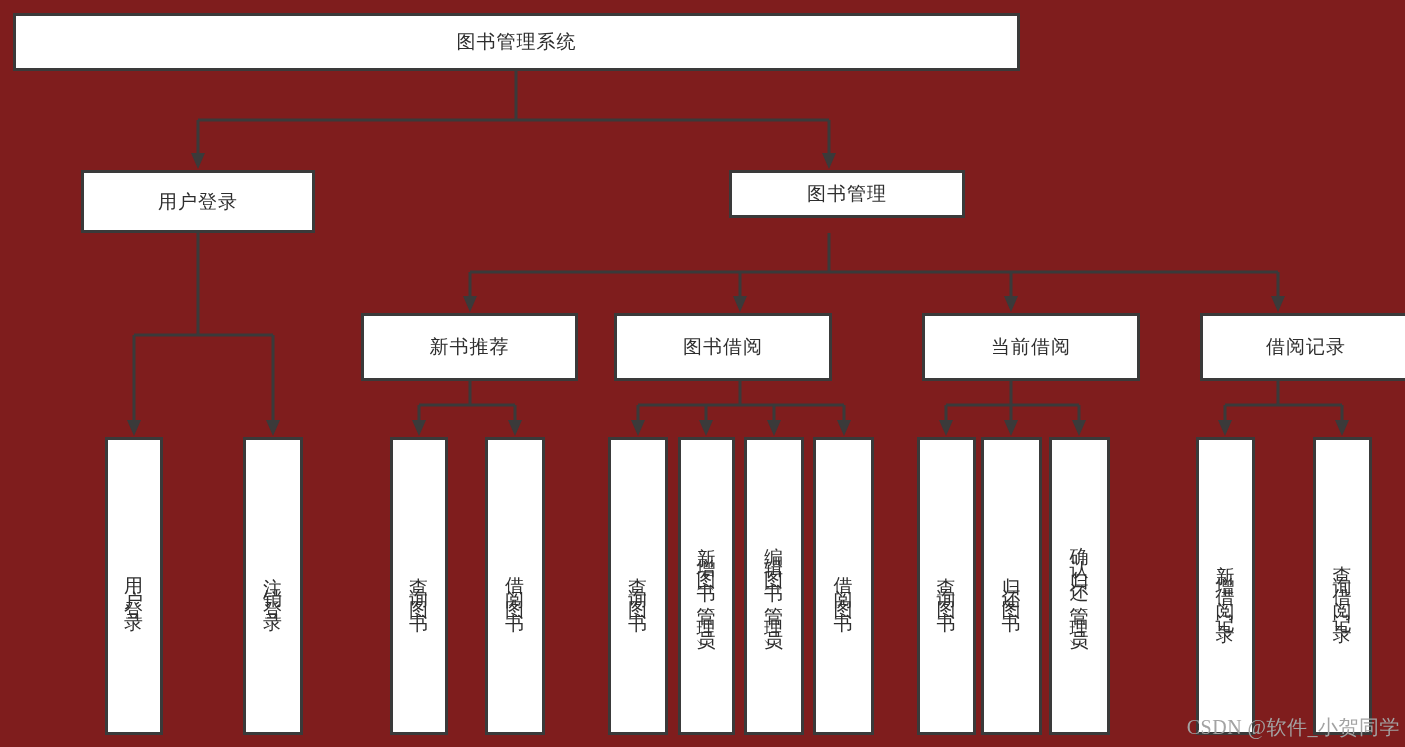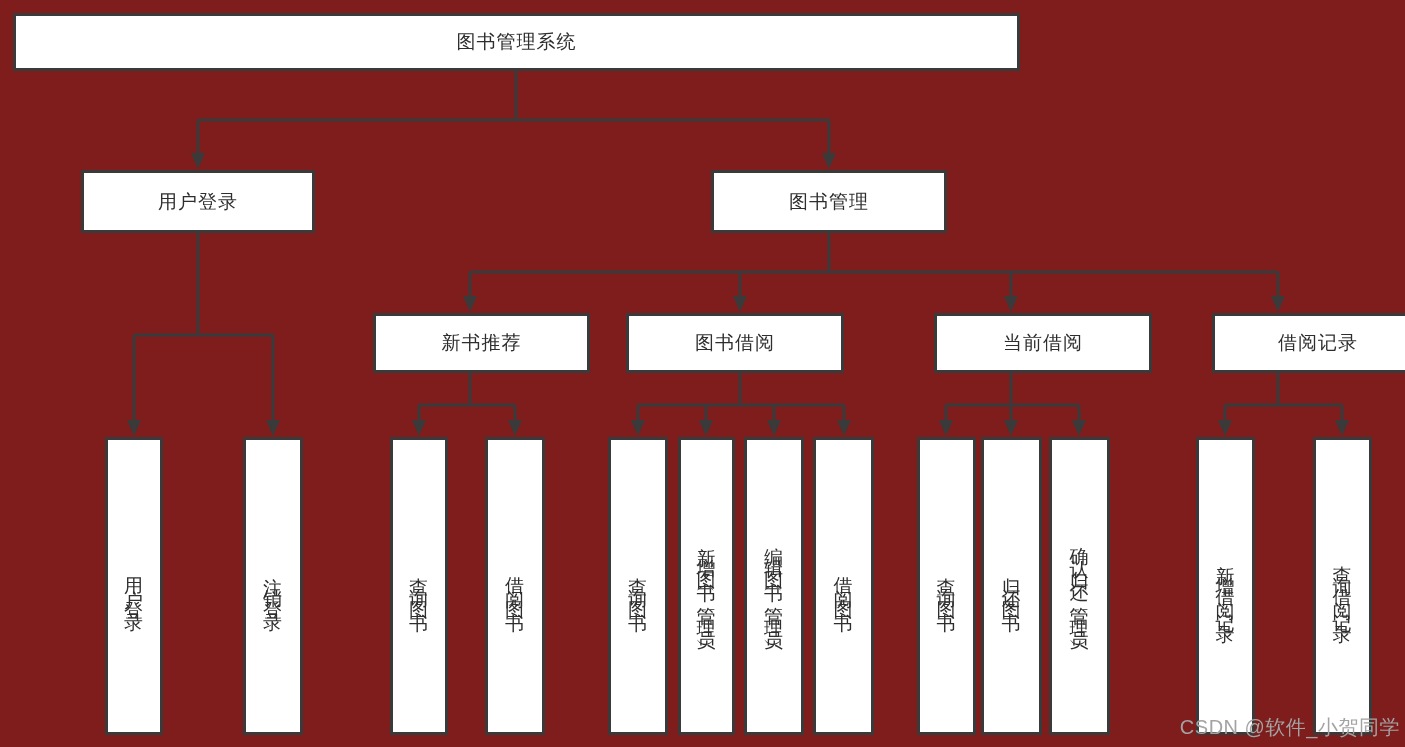--- a/index.html
+++ b/index.html
@@ -22,25 +22,25 @@
   }
   .h-label { font-size:19px; letter-spacing:1px; white-space:nowrap; }
   .v-label {
     writing-mode:vertical-rl;
     text-orientation:mixed;
     font-size:19px;
     letter-spacing:12px;
     line-height:1;
   }
   .leaf { top:437px; height:298px; }
-  .lvl3 { top:313px; height:60px;margin-left:12px; }
+  .lvl3 { top:313px; height:68px; }
   .watermark {
     position:absolute; right:5px; top:714px;
     font-size:20px; color:#a3a3a3; z-index:2;
-    letter-spacing:0.5px; white-space:nowrap;
+    letter-spacing:0.5px; white-space:nowrap;font-family:Liberation Serif, serif;
   }
 </style>
 </head>
 <body>
 
 <div class="stage">
 
   <svg class="connectors" width="1405" height="747" viewBox="0 0 1405 747">
     <path fill="none" stroke="#3a3a3a" stroke-width="3" d="
       M516 71 V120 M198 120 H829 M198 120 V155 M829 120 V155
@@ -73,21 +73,21 @@
     </g>
   </svg>
 
   <div class="box" style="left:13px;top:13px;width:1007px;height:58px">
     <span class="h-label">图书管理系统</span>
   </div>
 
   <div class="box" style="left:81px;top:170px;width:234px;height:63px">
     <span class="h-label">用户登录</span>
   </div>
-  <div class="box" style="left:711px;top:170px;width:236px;height:63px">
+  <div class="box" style="left:729px;top:170px;width:236px;height:48px">
     <span class="h-label">图书管理</span>
   </div>
 
   <div class="box lvl3" style="left:361px;width:217px">
     <span class="h-label">新书推荐</span>
   </div>
   <div class="box lvl3" style="left:614px;width:218px">
     <span class="h-label">图书借阅</span>
   </div>
   <div class="box lvl3" style="left:922px;width:218px">

